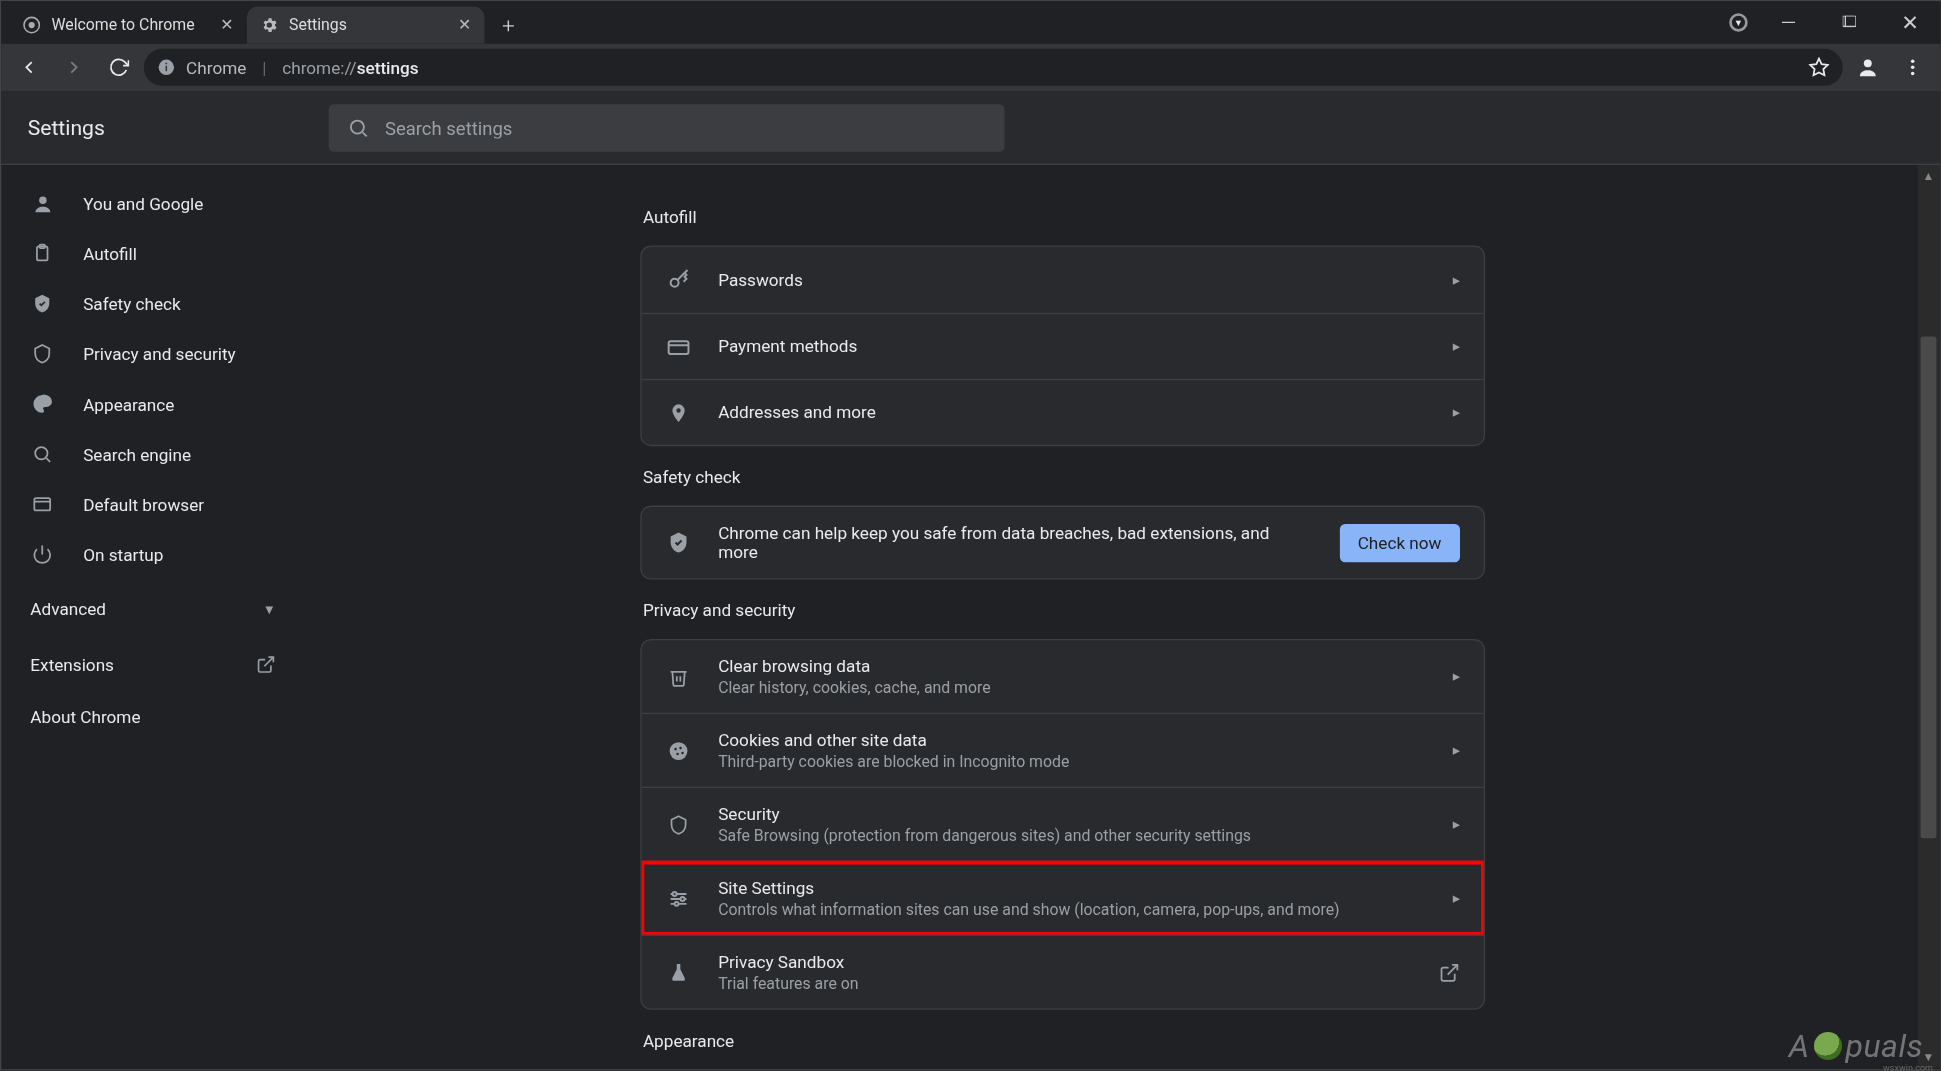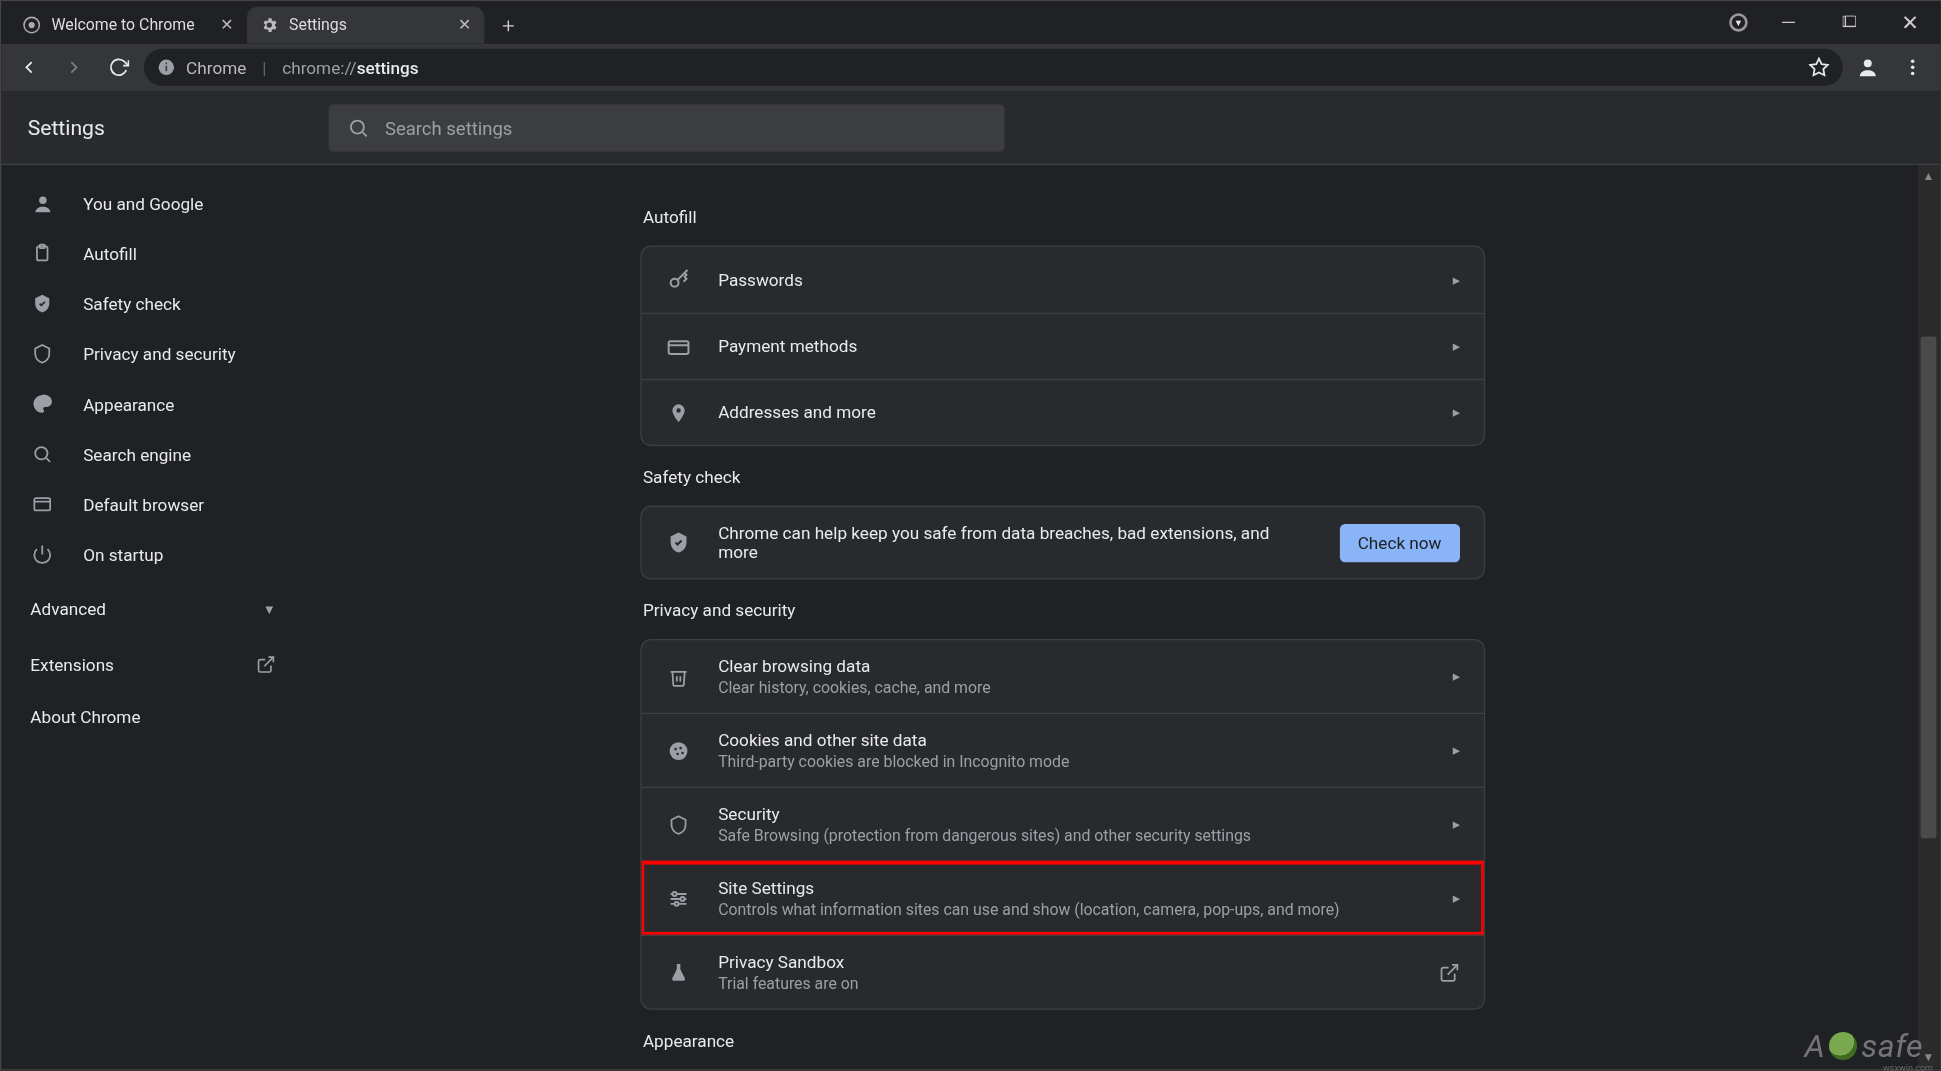--- a/index.html
+++ b/index.html
@@ -417,15 +417,15 @@
     <div class="arrow-up">▲</div>
     <div class="thumb"></div>
     <div class="arrow-dn">▼</div>
   </div>
 
 </div>
 
 <div class="watermark">
   <span>A</span>
   <span class="bug"></span>
-  <span>safe</span>
+  <span>puals</span>
 </div>
 <div class="corner-txt">wsxwin.com</div>
 
 </body></html>

